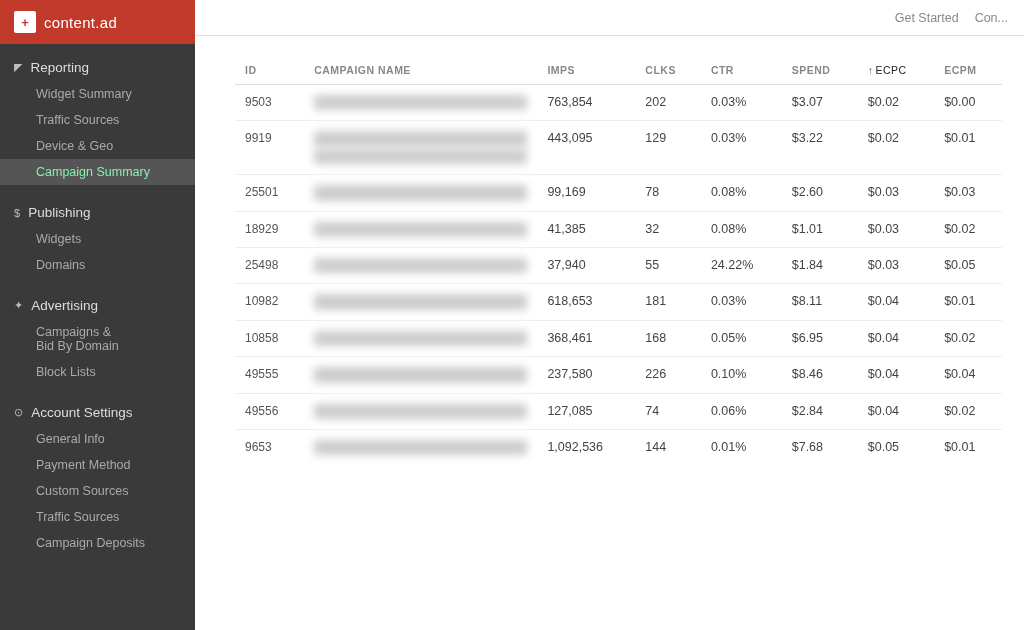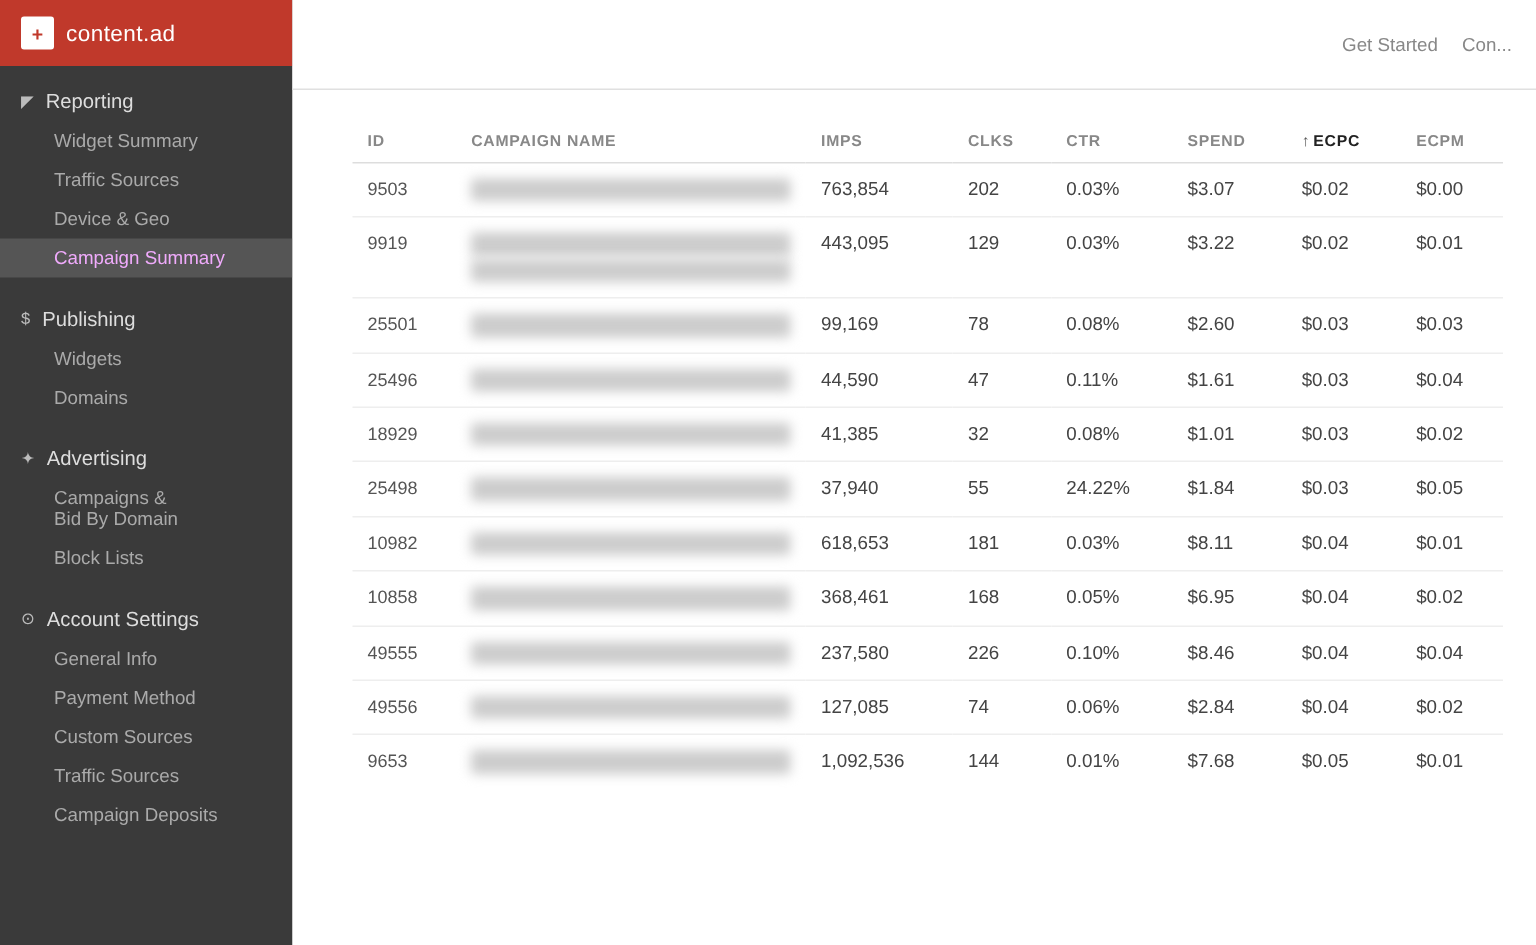--- a/index.html
+++ b/index.html
@@ -58,40 +58,40 @@
     }
     .sidebar-item {
       padding: 6px 14px 6px 36px;
       font-size: 12.5px;
       color: #aaa;
       cursor: pointer;
       white-space: nowrap;
     }
     .sidebar-item.active {
       background: #555;
-      color: #f0abfc;
+      color: #86efac;
       font-weight: 500;
     }
 
     
     #main {
       flex: 1;
       display: flex;
       flex-direction: column;
       overflow: hidden;
       background: #fff;
     }
 
     
     #topbar {
       display: flex;
       align-items: center;
       justify-content: flex-end;
       padding: 0 16px;
-      height: 60px;
+      height: 36px;
       background: #fff;
       border-bottom: 1px solid #e0e0e0;
       gap: 16px;
     }
     .topbar-link {
       font-size: 12.5px;
       color: #888;
       cursor: pointer;
     }
 
@@ -113,21 +113,21 @@
       font-size: 10.5px;
       font-weight: 600;
       letter-spacing: 0.5px;
       color: #888;
       padding: 8px 10px;
       border-bottom: 1px solid #ddd;
       white-space: nowrap;
     }
     thead tr th.sorted {
       color: #222;
-      font-weight: 700;
+      font-weight: 400;
     }
     thead tr th .sort-arrow {
       margin-right: 2px;
       color: #555;
     }
 
     tbody tr {
       border-bottom: 1px solid #eee;
     }
     tbody tr:last-child { border-bottom: none; }
@@ -260,32 +260,20 @@
               <span class="blurred-text blurred-line">Campaign II</span>
             </td>
             <td class="num-cell">99,169</td>
             <td class="num-cell">78</td>
             <td class="num-cell">0.08%</td>
             <td class="num-cell">$2.60</td>
             <td class="num-cell">$0.03</td>
             <td class="num-cell">$0.03</td>
           </tr>
           <tr>
-            <td class="id-cell">25496</td>
-            <td class="campaign-name-cell">
-              <span class="blurred-text blurred-line">Campaign II</span>
-            </td>
-            <td class="num-cell">44,590</td>
-            <td class="num-cell">47</td>
-            <td class="num-cell">0.11%</td>
-            <td class="num-cell">$1.61</td>
-            <td class="num-cell">$0.03</td>
-            <td class="num-cell">$0.04</td>
-          </tr>
-          <tr>
             <td class="id-cell">18929</td>
             <td class="campaign-name-cell">
               <span class="blurred-text blurred-line">Campaign II</span>
             </td>
             <td class="num-cell">41,385</td>
             <td class="num-cell">32</td>
             <td class="num-cell">0.08%</td>
             <td class="num-cell">$1.01</td>
             <td class="num-cell">$0.03</td>
             <td class="num-cell">$0.02</td>

